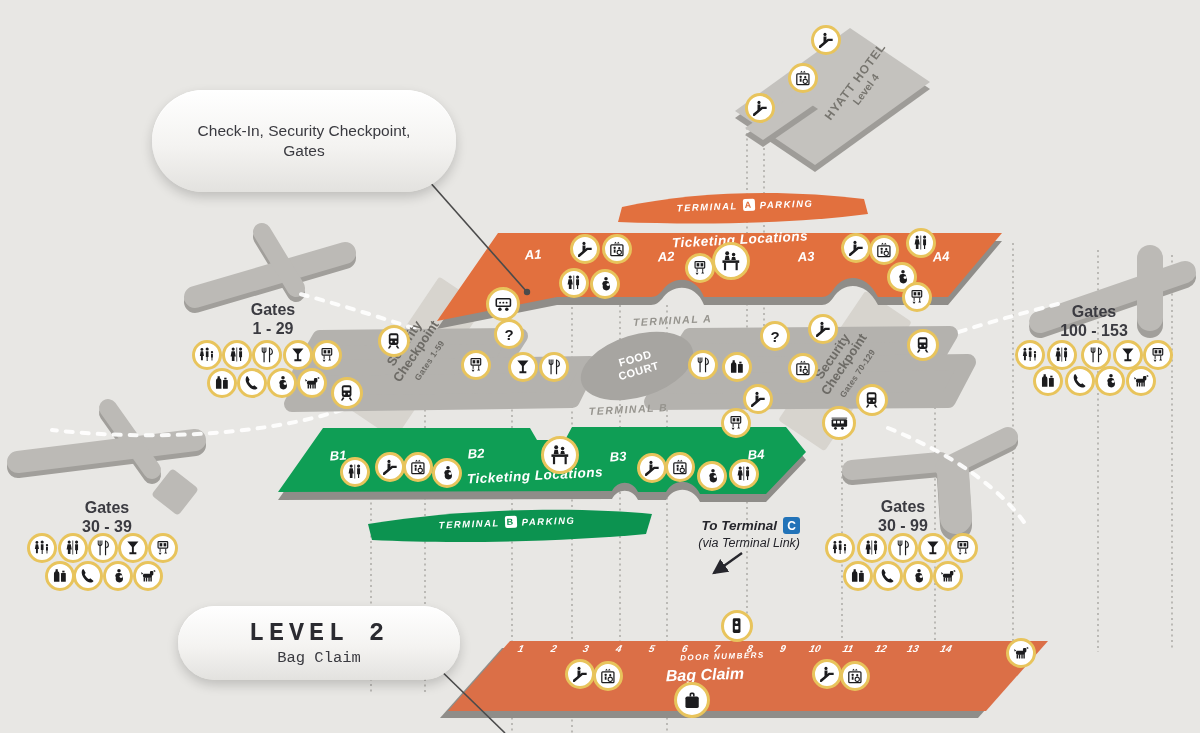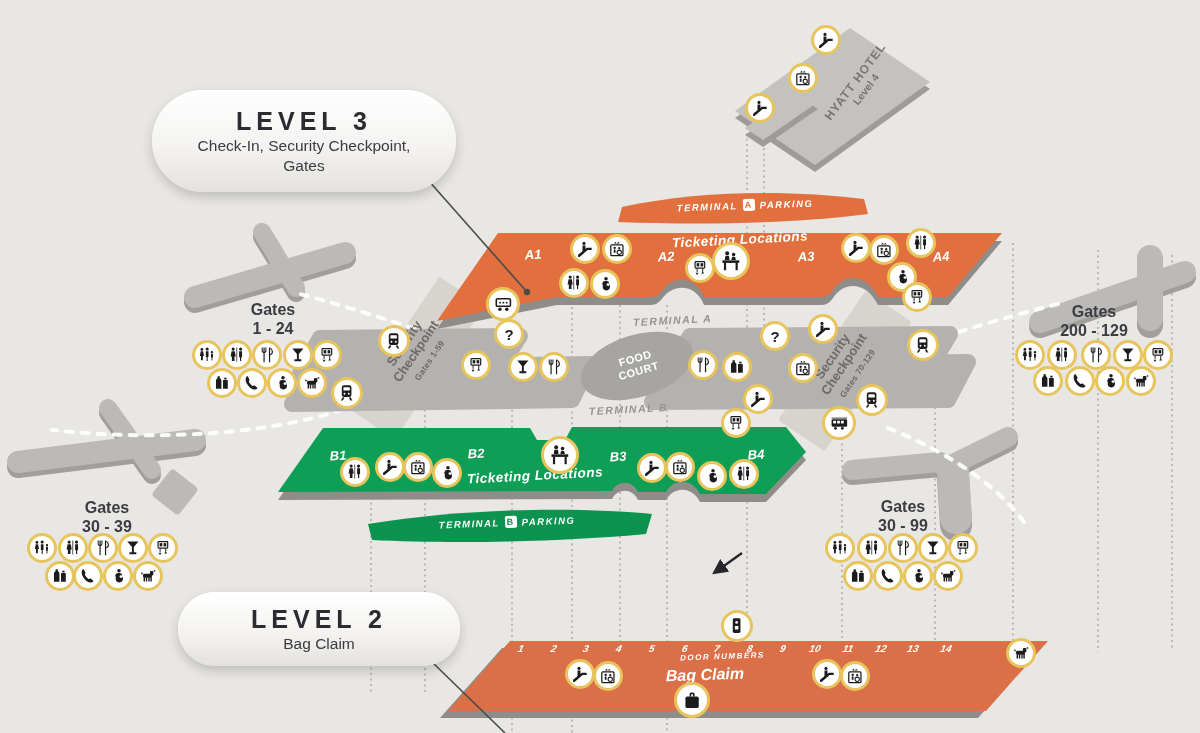--- a/index.html
+++ b/index.html
@@ -261,25 +261,24 @@
     <g stroke="#4b4b4b" stroke-width="1.6">
       <line x1="428" y1="180" x2="527" y2="292"></line>
         <circle cx="527" cy="292" r="3.2" fill="#4b4b4b" stroke="none"></circle>
       <line x1="431" y1="661" x2="505" y2="733"></line>
     </g>
 
     <path d="M742 553 L714 573" stroke="#26262c" stroke-width="2.4" fill="none" marker-end="url(#arrow)"></path>
   </svg>
 
   <div class="pill" style="left:152px;top:90px;width:304px;height:102px;">
-    <div class="t">LEVEL 3</div>
     <div class="s">Check-In, Security Checkpoint,</div>
     <div class="s">Gates</div>
   </div>
-  <div class="pill" style="left:178px;top:592px;width:282px;height:74px;">
+  <div class="pill" style="left:178px;top:606px;width:282px;height:74px;font-family:Liberation Mono, monospace;">
     <div class="t">LEVEL 2</div>
     <div class="s">Bag Claim</div>
   </div>
 
   <div class="maplabel hyattlbl" style="left:800px;top:72px;width:120px;">
     <div class="h1">HYATT HOTEL</div>
     <div class="h2">Level 4</div>
   </div>
 
   <div class="maplabel white-it parkband" style="left:630px;top:199px;width:230px;">
@@ -319,35 +318,42 @@
     <div class="g">Gates 1-59</div>
   </div>
   <div class="maplabel sec" style="left:785px;top:343px;width:120px;">
     <div>Security</div>
     <div>Checkpoint</div>
     <div class="g">Gates 70-129</div>
   </div>
 
   <div class="maplabel gates" style="left:223px;top:300px;width:100px;">
     <div>Gates</div>
-    <div>1 - 24</div>
+    <div>1 - 29</div>
   </div>
   <div class="maplabel gates" style="left:57px;top:498px;width:100px;">
     <div>Gates</div>
     <div>30 - 39</div>
   </div>
   <div class="maplabel gates" style="left:1040px;top:302px;width:108px;">
     <div>Gates</div>
-    <div>200 - 129</div>
+    <div>100 - 153</div>
   </div>
   <div class="maplabel gates" style="left:853px;top:497px;width:100px;">
     <div>Gates</div>
     <div>30 - 99</div>
   </div>
 
+  <div class="toc" style="left:648px;top:517px;width:152px;">
+    <div class="r1">
+      <span>To Terminal</span>
+      <span class="cbx">C</span>
+    </div>
+    <div class="r2">(via Terminal Link)</div>
+  </div>
 
   <div class="maplabel doorlbl" style="left:650px;top:652px;width:145px;font-size:8px;letter-spacing:1.5px;transform:rotate(-2deg);">DOOR NUMBERS</div>
   <div class="maplabel doorlbl" style="left:630px;top:666px;width:150px;font-size:16px;transform:rotate(-2deg);">Bag Claim</div>
   <div id="door-layer">
       <span class="door" style="left: 510px; top: 643px;">1</span>
       <span class="door" style="left: 542.7px; top: 643px;">2</span>
       <span class="door" style="left: 575.4px; top: 643px;">3</span>
       <span class="door" style="left: 608.1px; top: 643px;">4</span>
       <span class="door" style="left: 640.8px; top: 643px;">5</span>
       <span class="door" style="left: 673.5px; top: 643px;">6</span>

